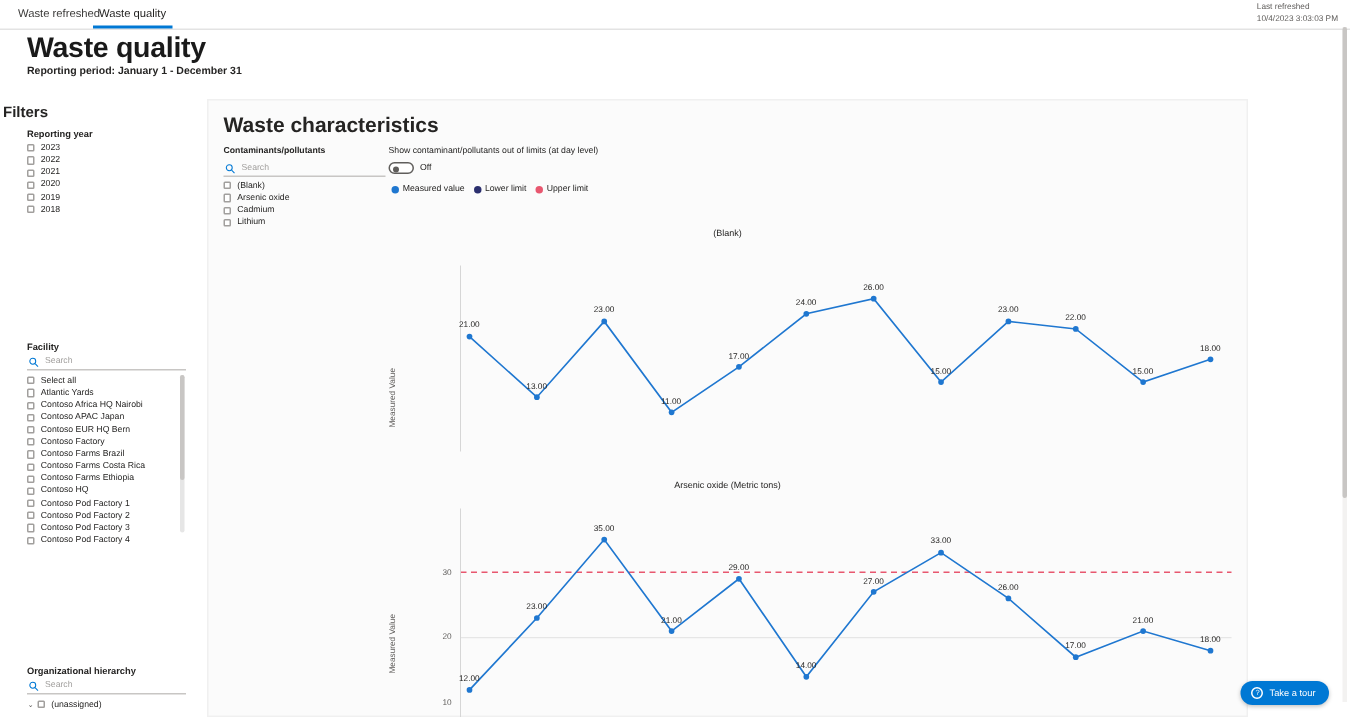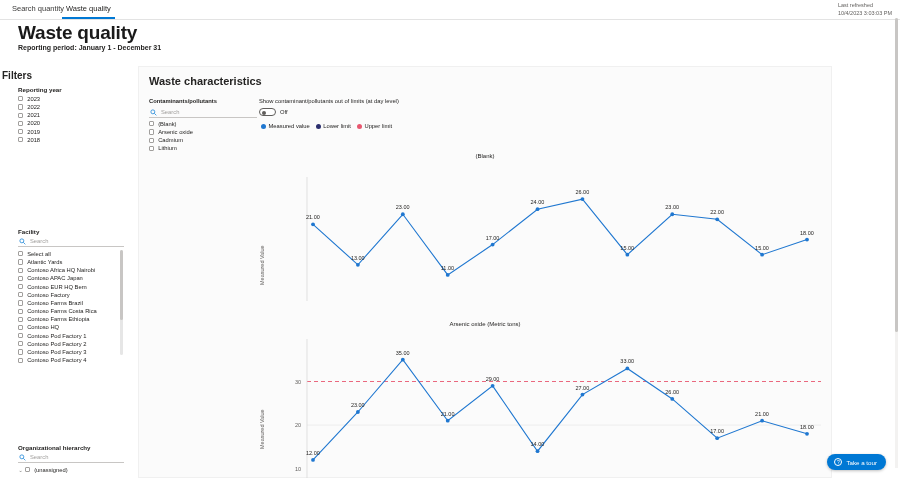--- a/index.html
+++ b/index.html
@@ -93,21 +93,21 @@
     background: #c8c6c4; border-radius: 2px;
   }
 
   
   .card {
     position: absolute; left: 138px; top: 66px; width: 694px; height: 412px;
     background: #fbfbfb; border: 1px solid #f0f0f0;
   }
   .card-title {
     position: absolute; left: 10px; top: 8px;
-    font-size: 11px; font-weight: bold; color: #252423;
+    font-size: 14px; font-weight: bold; color: #252423;
   }
 
   .cp-label {
     position: absolute; left: 10px; top: 31px;
     font-size: 5.8px; font-weight: bold; color: #252423;
   }
   .cp-search {
     position: absolute; left: 10px; top: 40px; width: 108px; height: 11px;
     border-bottom: 1px solid #c8c6c4; display: flex; align-items: center;
   }
@@ -162,21 +162,21 @@
     margin-right: 4px; display: flex; align-items: center; justify-content: center;
     font-size: 5px; line-height: 1;
   }
 </style>
 </head>
 <body>
 
 <div id="root">
 
   <div class="tabbar">
-    <div class="tab tab1">Search quantity</div>
+    <div class="tab tab1">Waste refreshed</div>
     <div class="tab tab2 active">Waste quality</div>
   </div>
 
   <div class="refresh">
     <div>Last refreshed</div>
     <div>10/4/2023 3:03:03 PM</div>
   </div>
 
   <div class="page-title">Waste quality</div>
   <div class="page-sub">Reporting period: January 1 - December 31</div>

